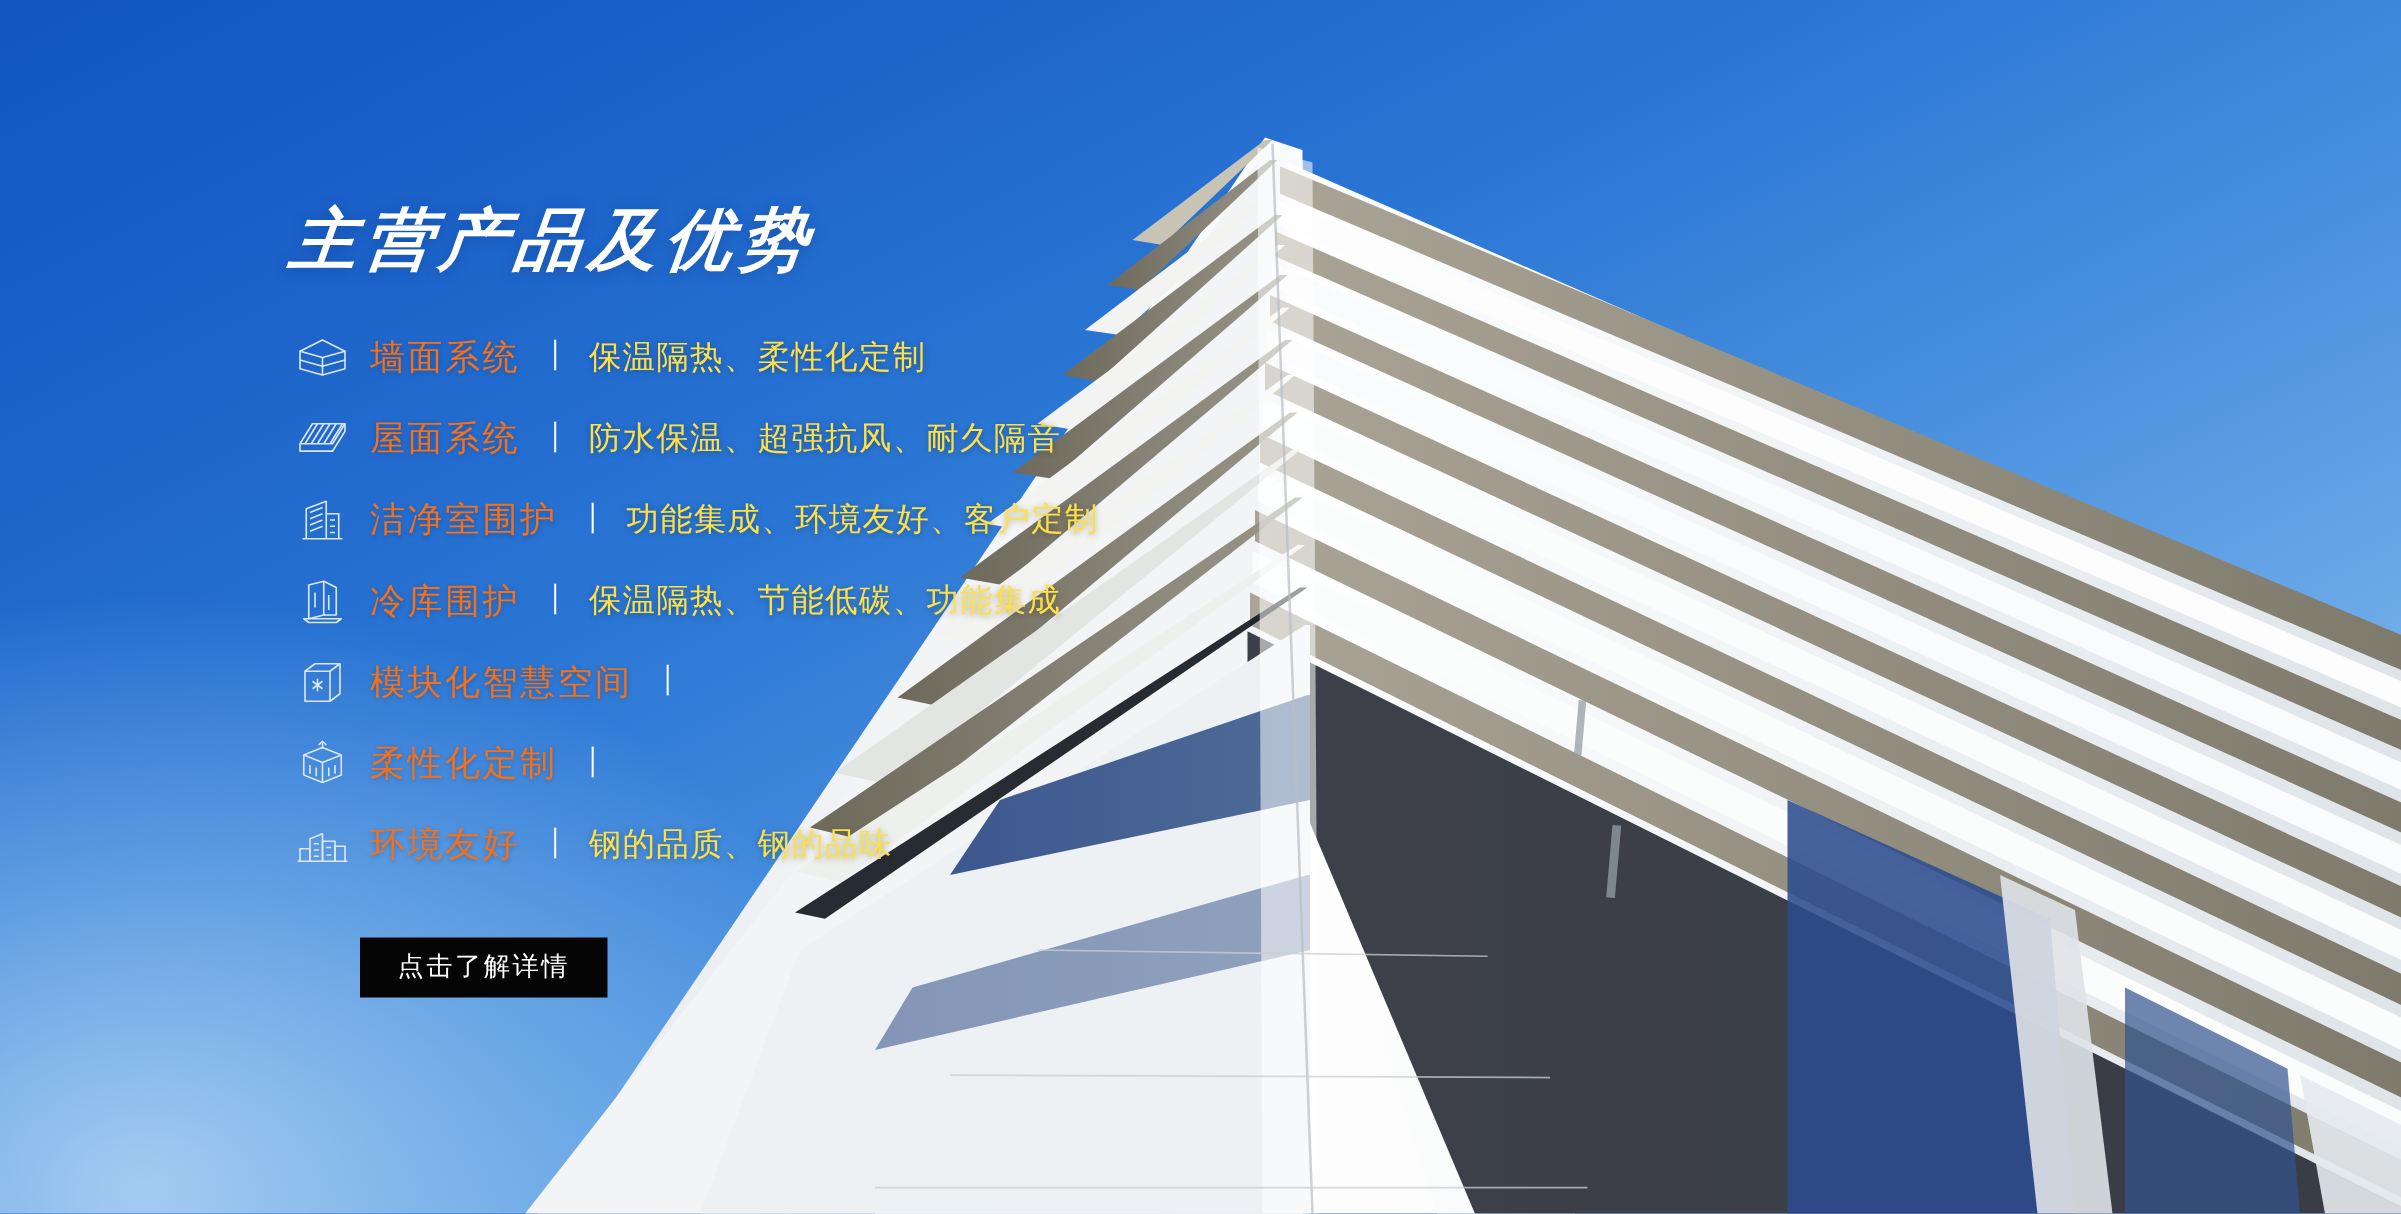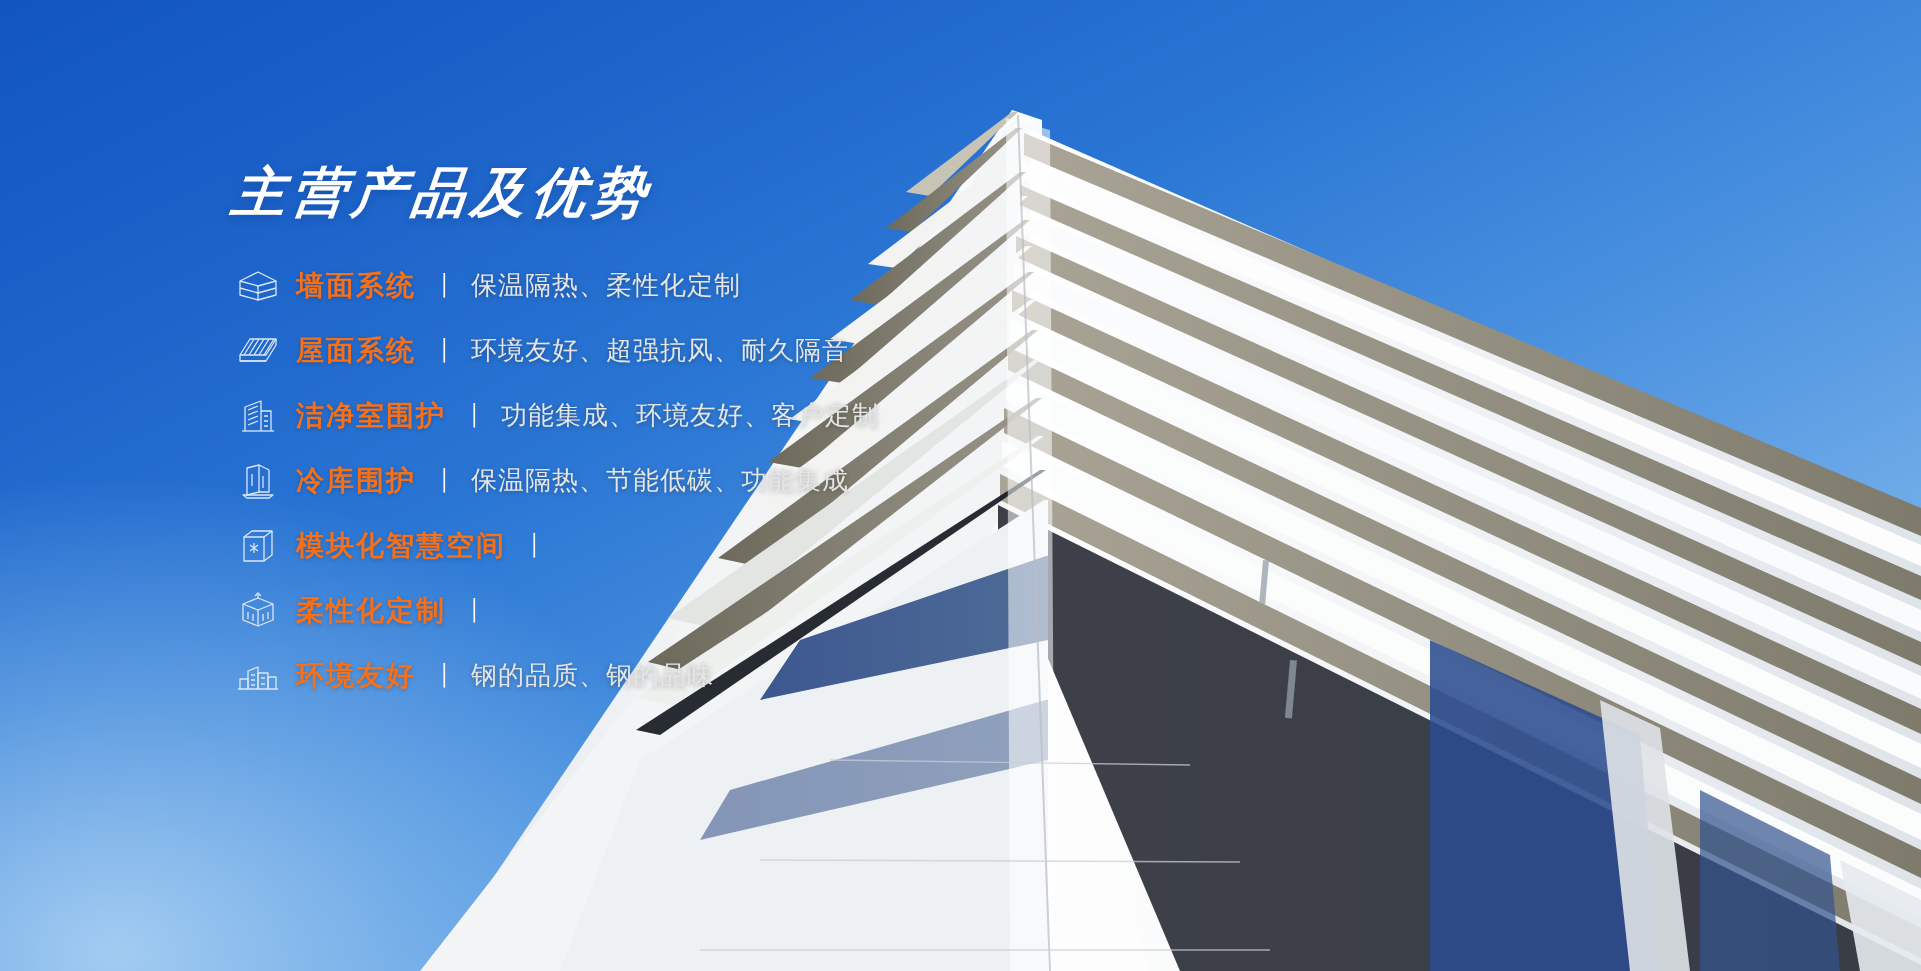--- a/index.html
+++ b/index.html
@@ -63,39 +63,39 @@
   .f-icon {
     width:52px; min-width:52px;
     height:42px;
     display:flex; align-items:center; justify-content:center;
     margin-right:12px;
   }
   .f-icon svg { display:block; }
 
   .f-name {
     font-size:28px;
-    font-weight:bold;
+    font-weight:normal;
     color:#F4701B;
     letter-spacing:2px;
     white-space:nowrap;
     text-shadow:0 1px 4px rgba(0,0,0,.22);
   }
 
   .f-sep {
     color:#ffffff;
     font-size:25px;
     font-weight:bold;
     margin:0 14px 0 16px;
     line-height:1;
     transform:scaleX(.55);
   }
 
   .f-desc {
     font-size:26px;
-    color:#e5e5e5;
+    color:#fde047;
     letter-spacing:1px;
     white-space:nowrap;
     text-shadow:0 1px 5px rgba(0,0,0,.30);
   }
 
   .cta {
     display:inline-block;
     margin-top:42px;
     margin-left:56px;
     background:#050505;
@@ -246,21 +246,21 @@
         <span class="f-icon">
           <svg width="40" height="32" viewBox="0 0 40 32" fill="none" stroke="#dbe7f5" stroke-width="1.3" stroke-linejoin="round">
             <path d="M12 4 L38 4 L28 20 L2 20 Z"></path>
             <path d="M2 20 L2 26 L28 26 L38 10 L38 4"></path>
             <path d="M2 26 L28 26"></path>
             <path d="M16 4 L6 20 M21 4 L11 20 M26 4 L16 20 M31 4 L21 20 M36 4 L26 20"></path>
           </svg>
         </span>
         <span class="f-name">屋面系统</span>
         <span class="f-sep">丨</span>
-        <span class="f-desc">环境友好、超强抗风、耐久隔音</span>
+        <span class="f-desc">防水保温、超强抗风、耐久隔音</span>
       </div>
 
       <div class="feature-row">
         <span class="f-icon">
           <svg width="38" height="38" viewBox="0 0 38 38" fill="none" stroke="#dbe7f5" stroke-width="1.3" stroke-linejoin="round">
             <path d="M6 34 L6 10 L22 4 L22 34"></path>
             <path d="M22 14 L32 14 L32 34"></path>
             <path d="M3 34 L35 34"></path>
             <path d="M9 13 L19 9 M9 18 L19 14 M9 23 L19 19 M9 28 L19 24"></path>
             <path d="M25 19 L29 19 M25 24 L29 24 M25 29 L29 29"></path>
@@ -325,15 +325,16 @@
             <path d="M14 16 L18 16 M14 21 L18 21 M14 26 L18 26 M24 19 L28 19 M24 25 L28 25"></path>
           </svg>
         </span>
         <span class="f-name">环境友好</span>
         <span class="f-sep">丨</span>
         <span class="f-desc">钢的品质、钢的品味</span>
       </div>
 
     </div>
 
+    <button class="cta">点击了解详情</button>
   </div>
 
 </div>
 
 </body></html>

